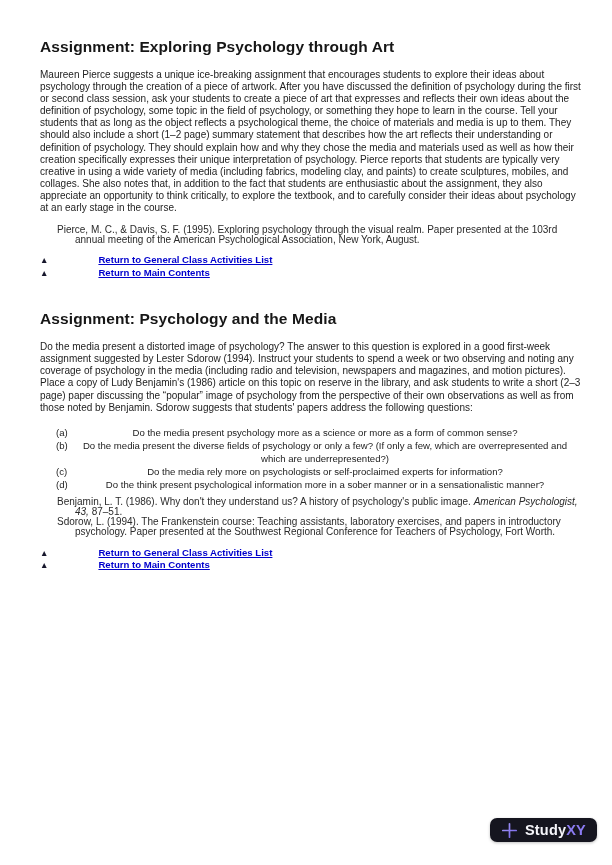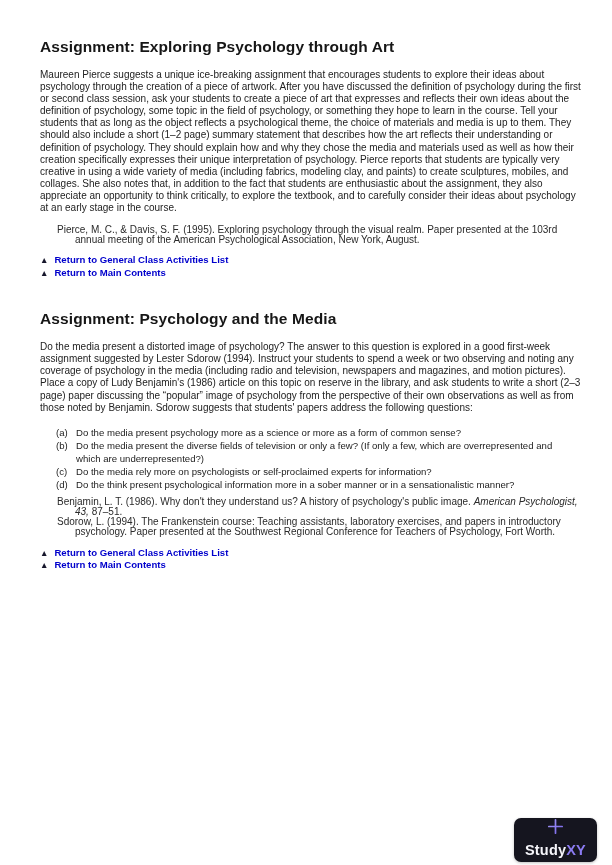--- a/index.html
+++ b/index.html
@@ -31,31 +31,30 @@
   .link-list{margin-top:9px;}
   .link-list.second{margin-top:10px;}
   .link-row{
     display:flex;align-items:center;gap:6px;
     font-size:9.6px;font-weight:bold;line-height:12.5px;
   }
   .tri{
     color:#16162b;font-size:8.5px;line-height:1;flex:0 0 auto;
     transform:translateY(-0.5px);
   }
-  .doc-link{color:#0000cc;cursor:pointer;}
+  .doc-link{color:#0000cc;text-decoration:underline;cursor:pointer;margin-left:44px;}
   .q-list{margin:12px 0 0 16px;}
   .q-row{display:flex;font-size:9.6px;line-height:13px;color:#222222;}
   .q-label{flex:0 0 20px;}
-  .q-text{flex:1 1 auto;max-width:498px;}
+  .q-text{flex:1 1 auto;max-width:498px;text-align:center;}
   .logo-badge{
-    position:absolute;right:15px;top:818px;height:44px;
+    position:absolute;right:15px;top:818px;height:24px;
     background:#15151f;border-radius:7px;
     display:flex;align-items:center;padding:0 11px;gap:7px;
     box-shadow:0 1px 3px rgba(0,0,0,0.25);
-    flex-direction:column;
   }
   .logo-text{font-size:14.5px;font-weight:bold;letter-spacing:0.2px;}
   .logo-study{color:#f5f5fa;}
   .logo-xy{color:#8b7bf2;}
 </style>
 </head>
 <body>
 
 <div class="canvas">
   <div class="content">
@@ -81,21 +80,21 @@
     <h1 class="section-heading second">Assignment: Psychology and the Media</h1>
     <p class="body-text">Do the media present a distorted image of psychology? The answer to this question is explored in a good first-week assignment suggested by Lester Sdorow (1994). Instruct your students to spend a week or two observing and noting any coverage of psychology in the media (including radio and television, newspapers and magazines, and motion pictures). Place a copy of Ludy Benjamin's (1986) article on this topic on reserve in the library, and ask students to write a short (2–3 page) paper discussing the “popular” image of psychology from the perspective of their own observations as well as from those noted by Benjamin. Sdorow suggests that students' papers address the following questions:</p>
 
     <div class="q-list">
       <div class="q-row">
         <span class="q-label">(a)</span>
         <span class="q-text">Do the media present psychology more as a science or more as a form of common sense?</span>
       </div>
       <div class="q-row">
         <span class="q-label">(b)</span>
-        <span class="q-text">Do the media present the diverse fields of television or only a few? (If only a few, which are overrepresented and which are underrepresented?)</span>
+        <span class="q-text">Do the media present the diverse fields of psychology or only a few? (If only a few, which are overrepresented and which are underrepresented?)</span>
       </div>
       <div class="q-row">
         <span class="q-label">(c)</span>
         <span class="q-text">Do the media rely more on psychologists or self-proclaimed experts for information?</span>
       </div>
       <div class="q-row">
         <span class="q-label">(d)</span>
         <span class="q-text">Do the think present psychological information more in a sober manner or in a sensationalistic manner?</span>
       </div>
     </div>

